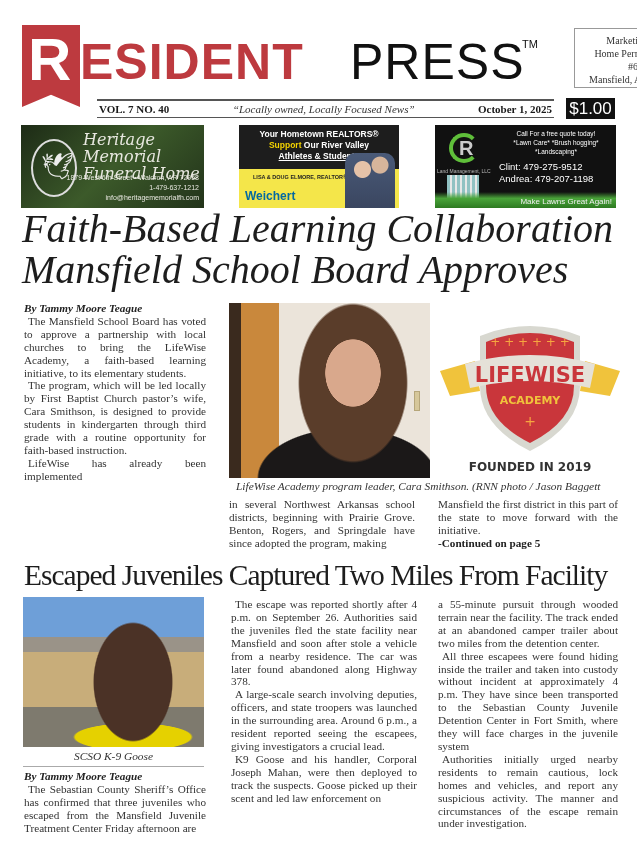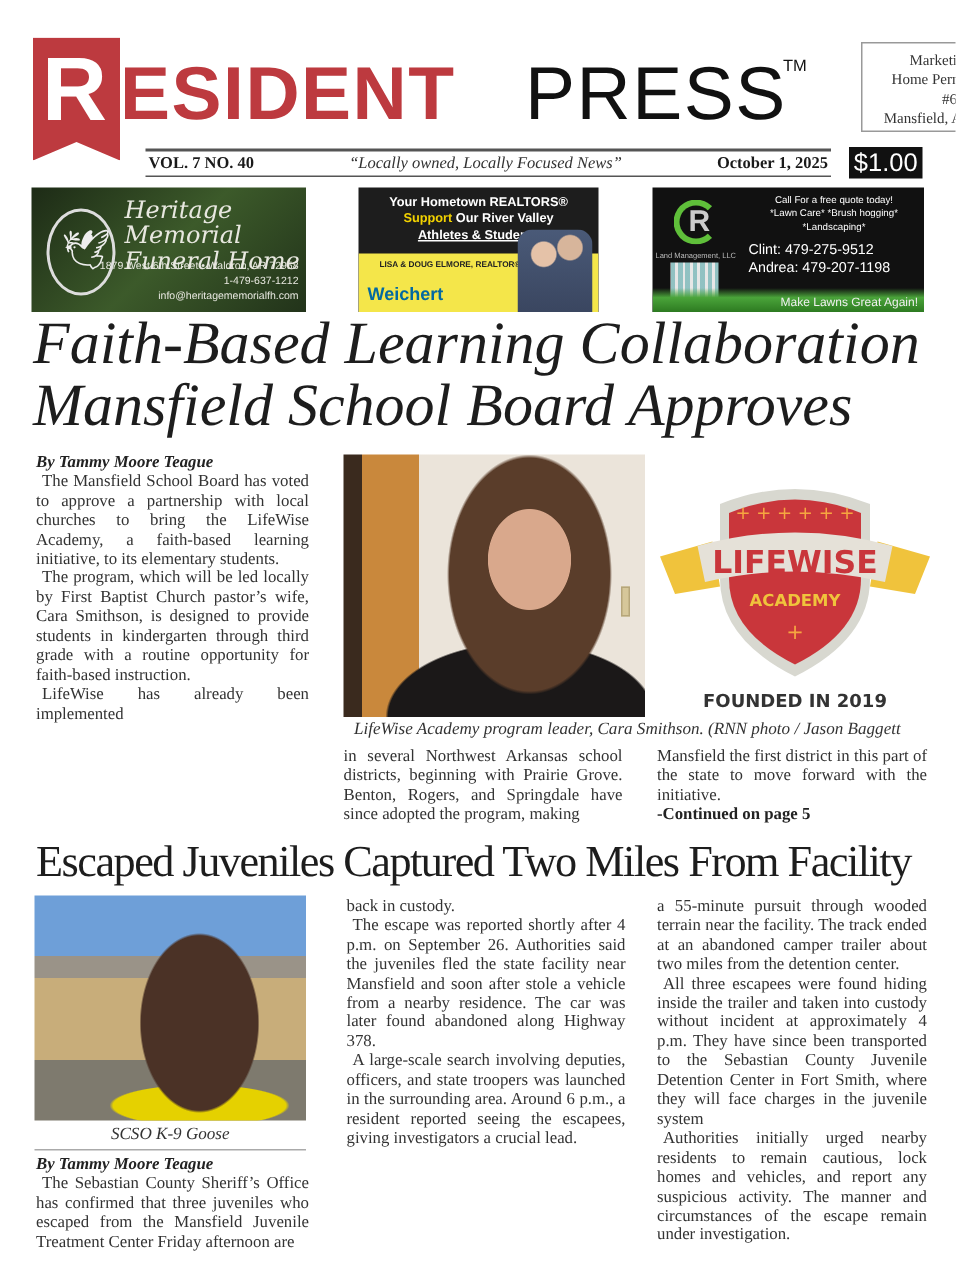--- a/index.html
+++ b/index.html
@@ -172,21 +172,21 @@
 
 <div class="abs h2">Escaped Juveniles Captured Two Miles From Facility</div>
 <div class="abs photo-dog"></div>
 <div class="abs caption2">SCSO K-9 Goose</div>
 <div class="abs rule2"></div>
 <div class="abs col c4">
   <p class="byline">By Tammy Moore Teague</p>
   <p>The Sebastian County Sheriff’s Office has confirmed that three juveniles who escaped from the Mansfield Juvenile Treatment Center Friday afternoon are</p>
 </div>
 <div class="abs col c5">
-  <p style="text-indent:0">back in custody.</p>
   <p>The escape was reported shortly after 4 p.m. on September 26. Authorities said the juveniles fled the state facility near Mansfield and soon after stole a vehicle from a nearby residence. The car was later found abandoned along Highway 378.</p>
   <p>A large-scale search involving deputies, officers, and state troopers was launched in the surrounding area. Around 6 p.m., a resident reported seeing the escapees, giving investigators a crucial lead.</p>
+  <p>K9 Goose and his handler, Corporal Joseph Mahan, were then deployed to track the suspects. Goose picked up their scent and led law enforcement on</p>
 </div>
 <div class="abs col c6">
   <p style="text-indent:0">a 55-minute pursuit through wooded terrain near the facility. The track ended at an abandoned camper trailer about two miles from the detention center.</p>
   <p>All three escapees were found hiding inside the trailer and taken into custody without incident at approximately 4 p.m. They have since been transported to the Sebastian County Juvenile Detention Center in Fort Smith, where they will face charges in the juvenile system</p>
   <p>Authorities initially urged nearby residents to remain cautious, lock homes and vehicles, and report any suspicious activity. The manner and circumstances of the escape remain under investigation.</p>
 </div>
 
 </body></html>

